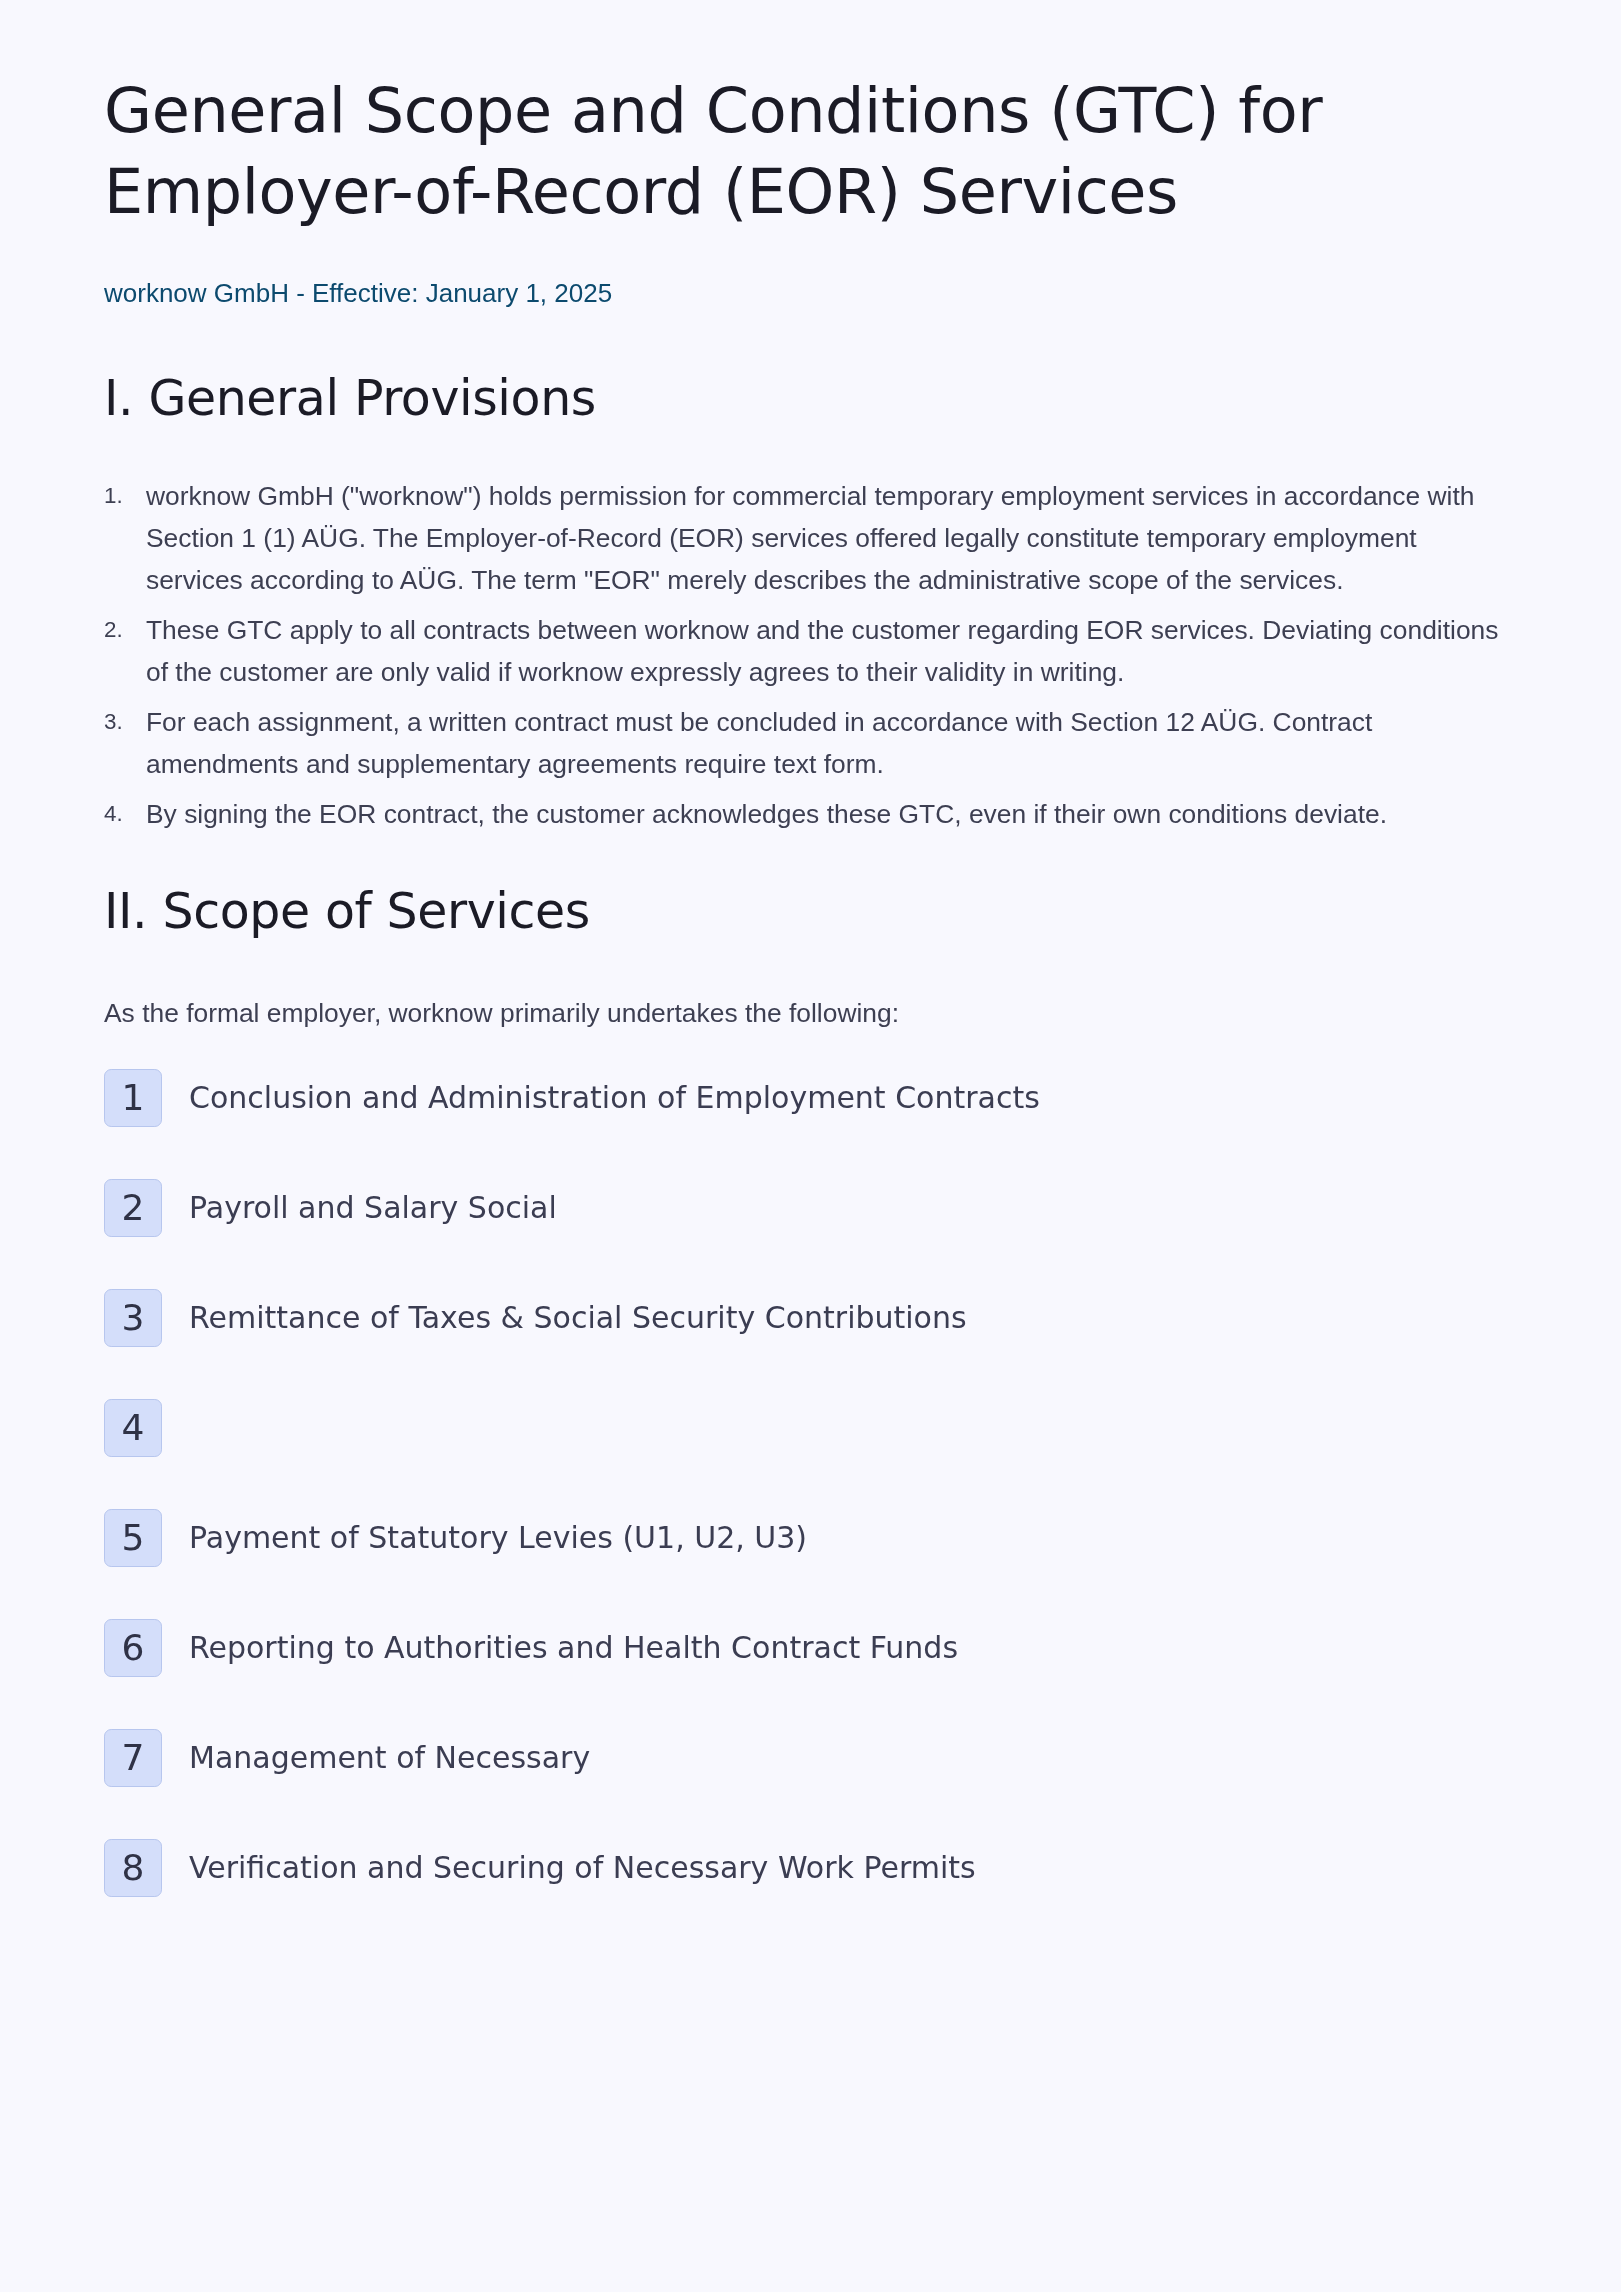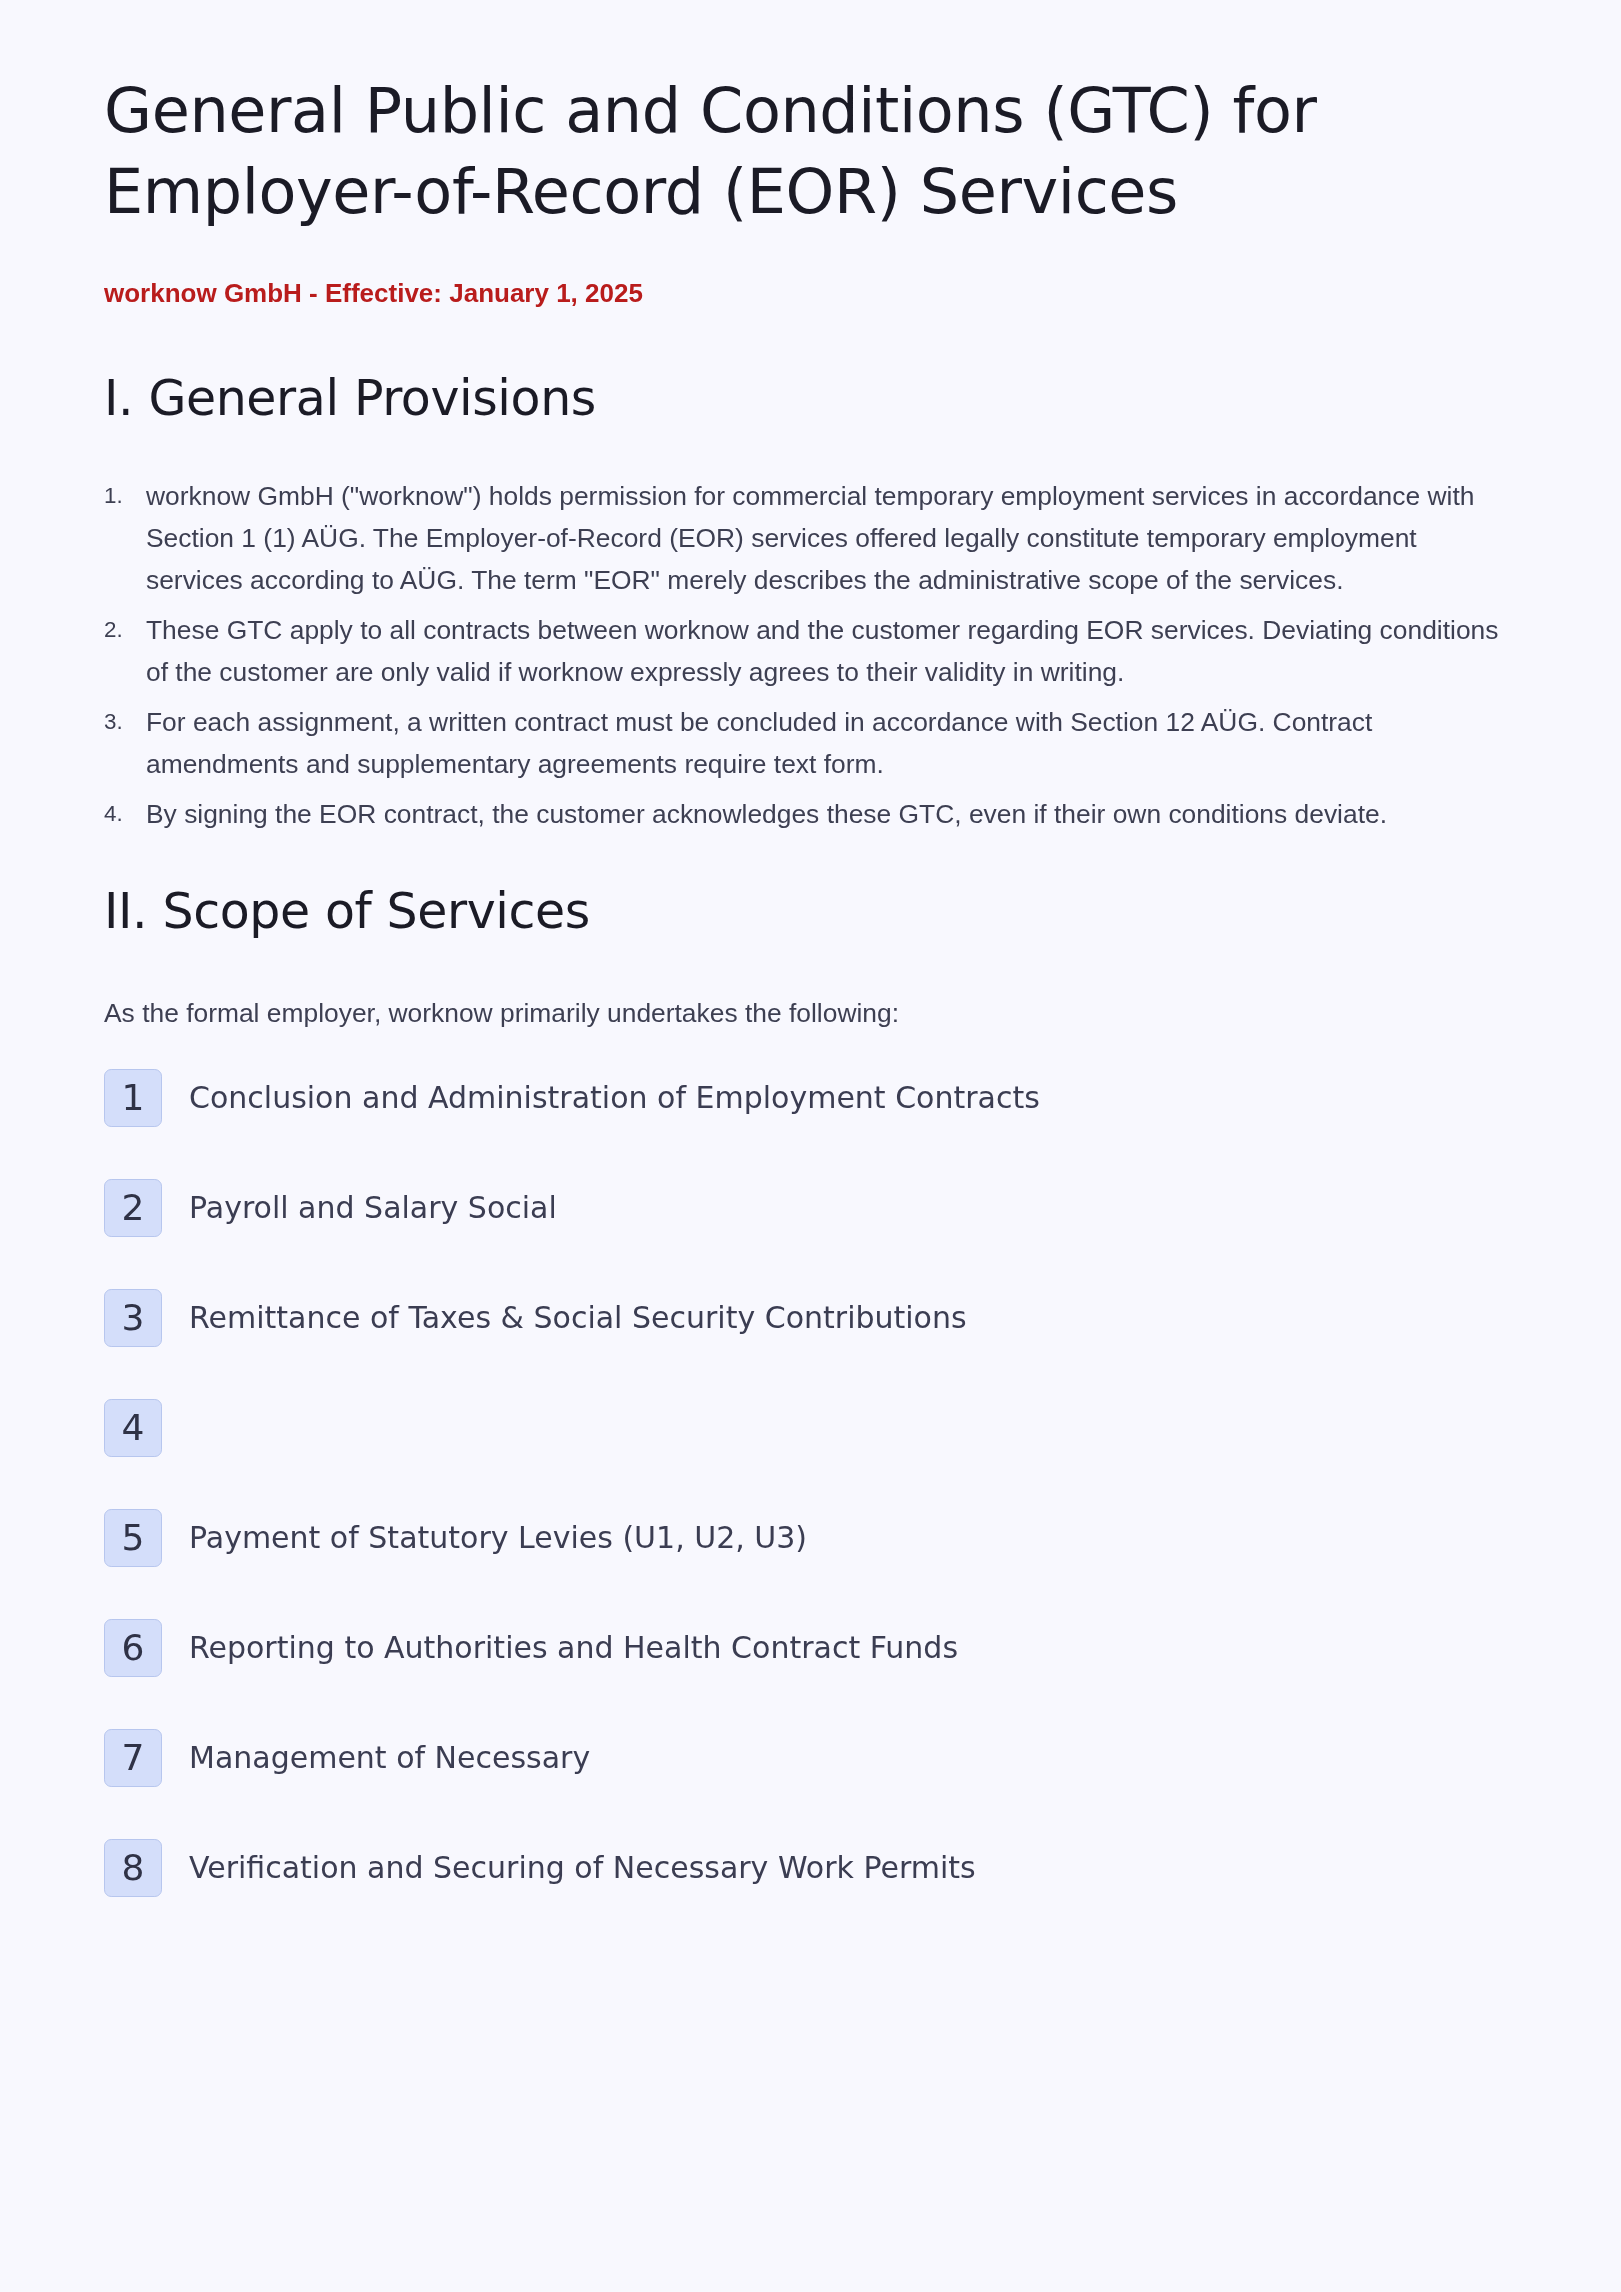--- a/index.html
+++ b/index.html
@@ -20,23 +20,22 @@
       font-size: 62px;
       font-weight: 500;
       line-height: 81px;
       letter-spacing: -0.4px;
       margin: 0;
       color: #1b1b26;
     }
     .subtitle {
       margin-top: 43px;
       font-size: 26px;
-      color: #b91c1c;
+      color: #0c4a6e;
       line-height: 36px;
-      font-weight: bold;
     }
     .subtitle .sep { margin: 0 7.2px; }
     .section-heading {
       font-family: "DejaVu Sans", sans-serif;
       font-size: 49px;
       font-weight: 500;
       line-height: 81px;
       margin: 0;
       color: #1b1b26;
       letter-spacing: -0.4px;
@@ -99,21 +98,21 @@
       font-weight: 500;
       color: #3b3d52;
     }
   </style>
 </head>
 <body>
 
 <div class="page">
 
   <h1 class="doc-title">
-    <span>General Public and Conditions (GTC) for</span><br>
+    <span>General Scope and Conditions (GTC) for</span><br>
     <span>Employer-of-Record (EOR) Services</span>
   </h1>
 
   <div class="subtitle">
     <span>worknow GmbH</span><span class="sep">-</span><span>Effective: January 1, 2025</span>
   </div>
 
   <h2 class="section-heading sec1-heading">I. General Provisions</h2>
 
   <ol class="prov-list">

